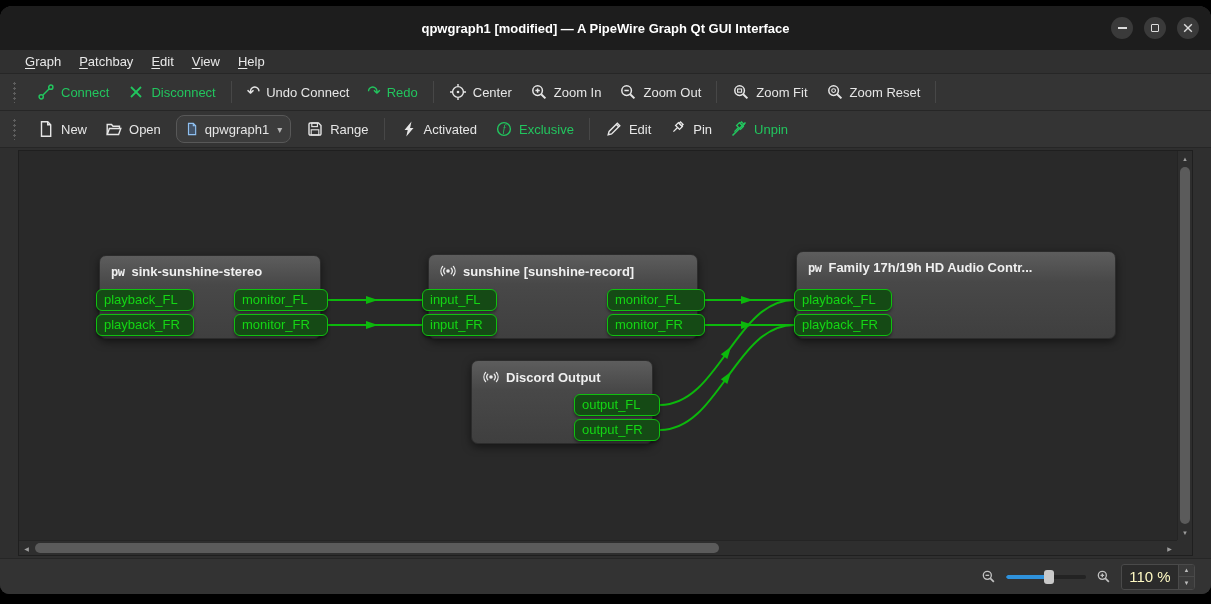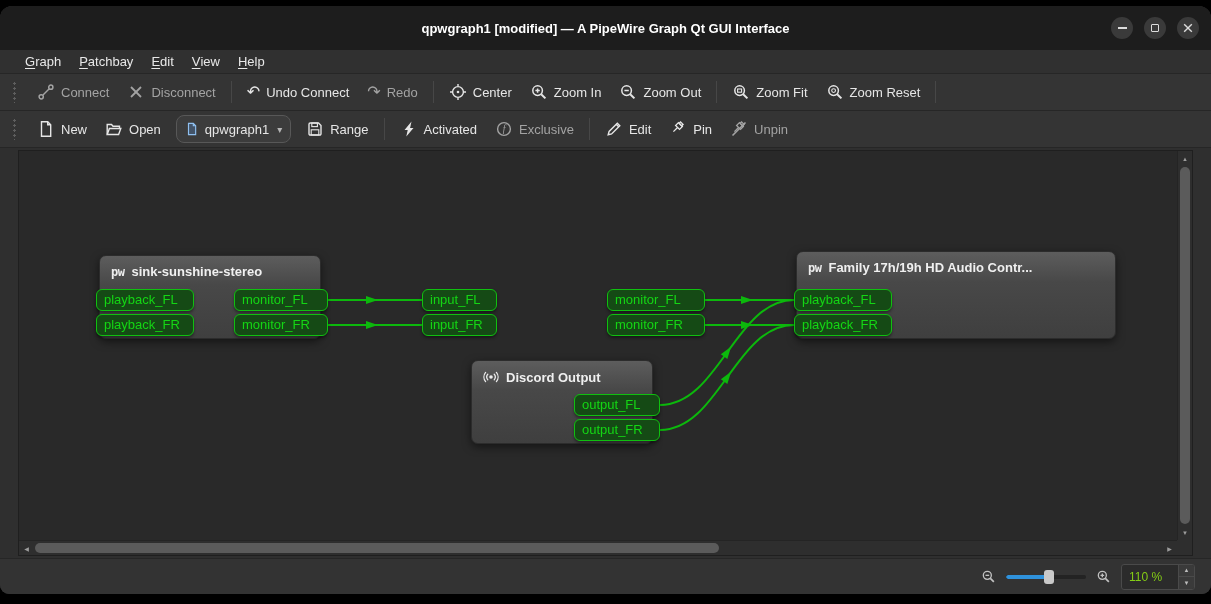--- a/index.html
+++ b/index.html
@@ -24,21 +24,21 @@
   .mnemonic{text-decoration:underline;text-underline-offset:2px;}
 
   
   .toolbar{position:absolute;left:0;width:100%;height:37px;background:#343434;
     border-bottom:1px solid #262626;display:flex;align-items:center;padding-left:12px;box-sizing:border-box;}
   .toolbar1{top:68px;} .toolbar2{top:105px;}
   .tb-handle{width:6px;height:22px;margin-right:10px;
     background-image:radial-gradient(circle,#5f5f5f 1px,transparent 1.3px);background-size:5px 5px;}
   .tb-btn{display:flex;align-items:center;gap:6px;height:28px;padding:0 9px;border-radius:4px;
     color:#e6e6e6;font-size:13px;white-space:nowrap;}
-  .tb-btn.disabled{color:#a3a3a3;}
+  .tb-btn.disabled{color:#22c55e;}
   .tb-btn svg{flex:0 0 auto;}
   .icon-glyph{font-size:16px;line-height:1;}
   .tb-sep{width:1px;height:22px;background:#474747;margin:0 6px;}
   .combo{display:flex;align-items:center;gap:6px;height:26px;padding:0 8px;background:#3c3c3c;
     border:1px solid #585858;border-radius:8px;margin:0 6px;color:#e6e6e6;font-size:13px;}
   .combo .chev{font-size:10px;color:#b5b5b5;margin-left:2px;}
 
   
   .canvas-frame{position:absolute;left:18px;top:144px;width:1175px;height:406px;background:#292929;
     border:1px solid #1f1f1f;box-sizing:border-box;}
@@ -79,21 +79,21 @@
   .statusbar{position:absolute;left:0;top:552px;width:100%;height:36px;background:#333333;
     border-top:1px solid #262626;display:flex;align-items:center;justify-content:flex-end;
     padding-right:16px;box-sizing:border-box;gap:10px;}
   .statusbar svg{color:#c2c2c2;}
   .slider{position:relative;width:80px;height:16px;}
   .slider-track{position:absolute;left:0;right:0;top:6px;height:4px;background:#232323;border-radius:2px;overflow:hidden;}
   .slider-fill{width:54%;height:100%;background:var(--slider-fill,#2f92dc);border-radius:2px;}
   .slider-handle{position:absolute;left:calc(54% - 5px);top:1px;width:10px;height:14px;background:#c9c9c9;border-radius:3px;}
   .spinbox{display:flex;align-items:center;height:24px;background:#2b2b2b;border:1px solid #4a4a4a;
     border-radius:3px;overflow:hidden;}
-  .spin-value{padding:0 7px;font-size:12px;color:#84cc16;min-width:42px;text-align:left;}
+  .spin-value{padding:0 7px;font-size:15px;color:#fef9c3;min-width:42px;text-align:center;}
   .spin-btns{display:flex;flex-direction:column;width:15px;align-self:stretch;border-left:1px solid #4a4a4a;}
   .spin-btn{flex:1;display:flex;align-items:center;justify-content:center;font-size:6px;color:#bdbdbd;background:#3a3a3a;}
   .spin-btn + .spin-btn{border-top:1px solid #4a4a4a;}
 </style>
 </head>
 <body>
 
 <div class="window">
 
   <div class="titlebar">
@@ -327,20 +327,29 @@
         <div class="node-title">
           <span class="pw-glyph">pw</span>
           <span>sink-sunshine-stereo</span>
         </div>
       </div>
       <div class="port" style="left:77px;top:138px;width:98px">playback_FL</div>
       <div class="port" style="left:77px;top:163px;width:98px">playback_FR</div>
       <div class="port" style="left:215px;top:138px;width:94px">monitor_FL</div>
       <div class="port" style="left:215px;top:163px;width:94px">monitor_FR</div>
 
+      <div class="node" style="left:409px;top:103px;width:270px;height:85px">
+        <div class="node-title">
+          <svg width="16" height="16" viewBox="0 0 16 16">
+              <circle cx="8" cy="8" r="1.8" fill="currentColor"></circle>
+              <path d="M4.8 5.2 a4.4 4.4 0 0 0 0 5.6 M2.6 3.4 a7.2 7.2 0 0 0 0 9.2 M11.2 5.2 a4.4 4.4 0 0 1 0 5.6 M13.4 3.4 a7.2 7.2 0 0 1 0 9.2" fill="none" stroke="currentColor" stroke-width="1.3" stroke-linecap="round"></path>
+            </svg>
+          <span>sunshine [sunshine-record]</span>
+        </div>
+      </div>
       <div class="port" style="left:403px;top:138px;width:75px">input_FL</div>
       <div class="port" style="left:403px;top:163px;width:75px">input_FR</div>
       <div class="port" style="left:588px;top:138px;width:98px">monitor_FL</div>
       <div class="port" style="left:588px;top:163px;width:98px">monitor_FR</div>
 
       <div class="node" style="left:777px;top:100px;width:320px;height:88px">
         <div class="node-title">
           <span class="pw-glyph">pw</span>
           <span>Family 17h/19h HD Audio Contr...</span>
         </div>

